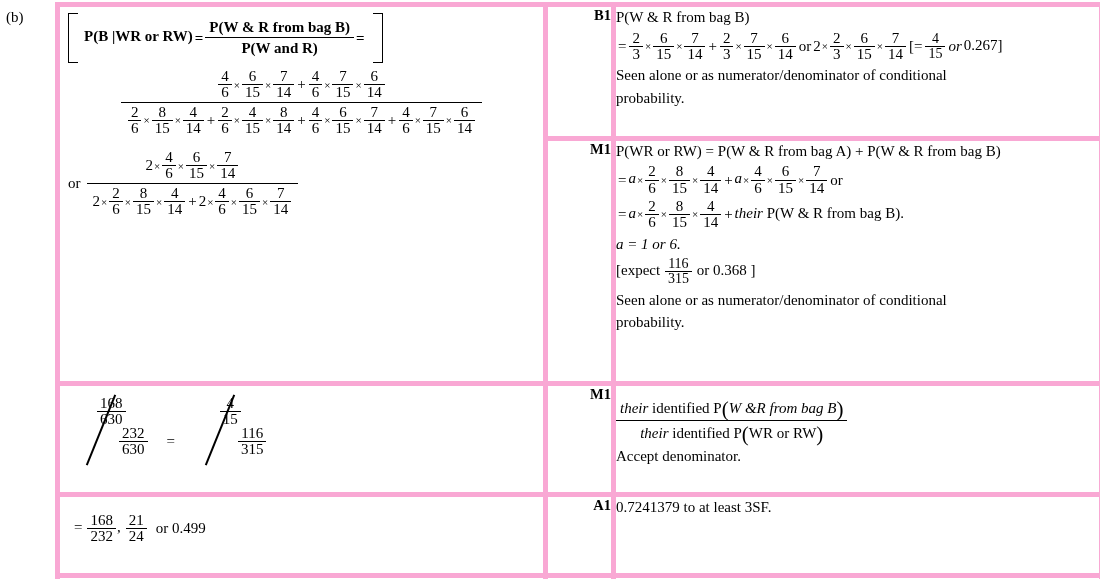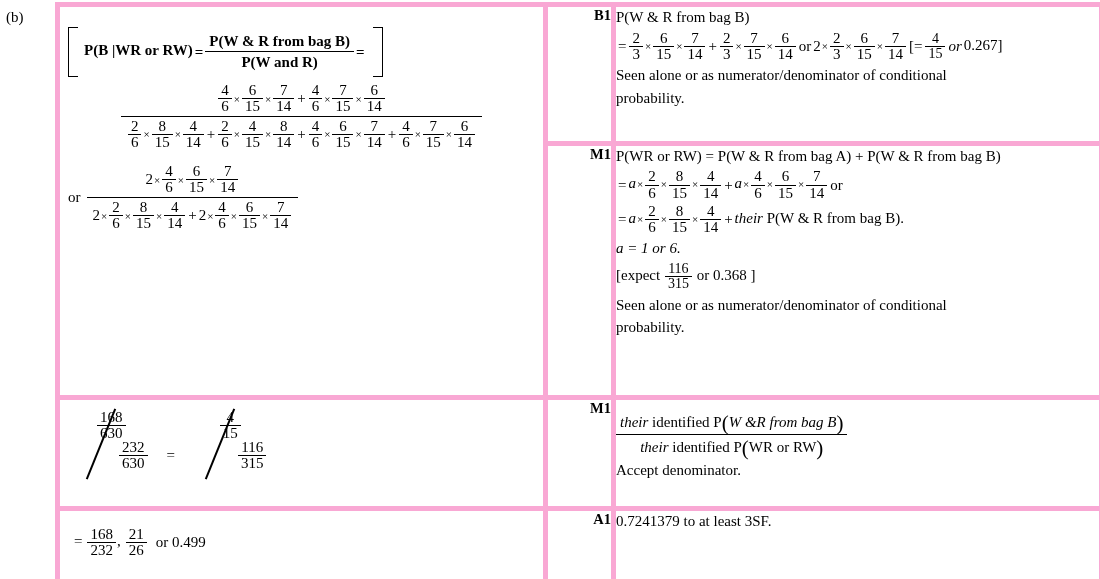--- a/index.html
+++ b/index.html
@@ -143,21 +143,21 @@
     top: -4px;
     width: 2px;
     height: 76px;
     background: #000;
     transform: rotate(22deg);
     transform-origin: center;
   }
 
   
   .row1-work { position: relative; height: 368px; }
-  .stmt-wrap { margin: 20px 0 0 8px; }
+  .stmt-wrap { margin: 6px 0 0 8px; }
   .mainfrac-wrap { margin: 6px 0 0 0; text-align: center; }
   .orfrac-wrap { margin: 14px 0 0 8px; }
   .or-lead { display: inline-block; vertical-align: middle; padding-right: 6px; font-size: 15px; }
 
   .row3-work { height: 96px; position: relative; }
   .row4-work { height: 60px; position: relative; }
   .row5-work { height: 30px; }
 
   .notes-line { margin: 0 0 2px 0; }
   .notes-math { margin: 3px 0 3px 0; }
@@ -294,21 +294,21 @@
           </div>
           <div class="notes-line">Accept denominator.</div>
         </td>
       </tr>
 
       <tr>
         <td class="cell-work">
           <div class="row4-work" style="padding:16px 0 0 14px;">
             <span class="math">=</span>
             <span class="frac math"><span class="num">168</span><span class="den">232</span></span><span class="math">,</span>
-            <span class="frac math"><span class="num">21</span><span class="den">26</span></span>
+            <span class="frac math"><span class="num">21</span><span class="den">24</span></span>
             <span class="math" style="vertical-align:middle;padding-left:4px;">or 0.499</span>
           </div>
         </td>
         <td class="cell-mark">A1</td>
         <td class="cell-notes">
           <div class="notes-line">0.7241379 to at least 3SF.</div>
         </td>
       </tr>
 
       <tr>

